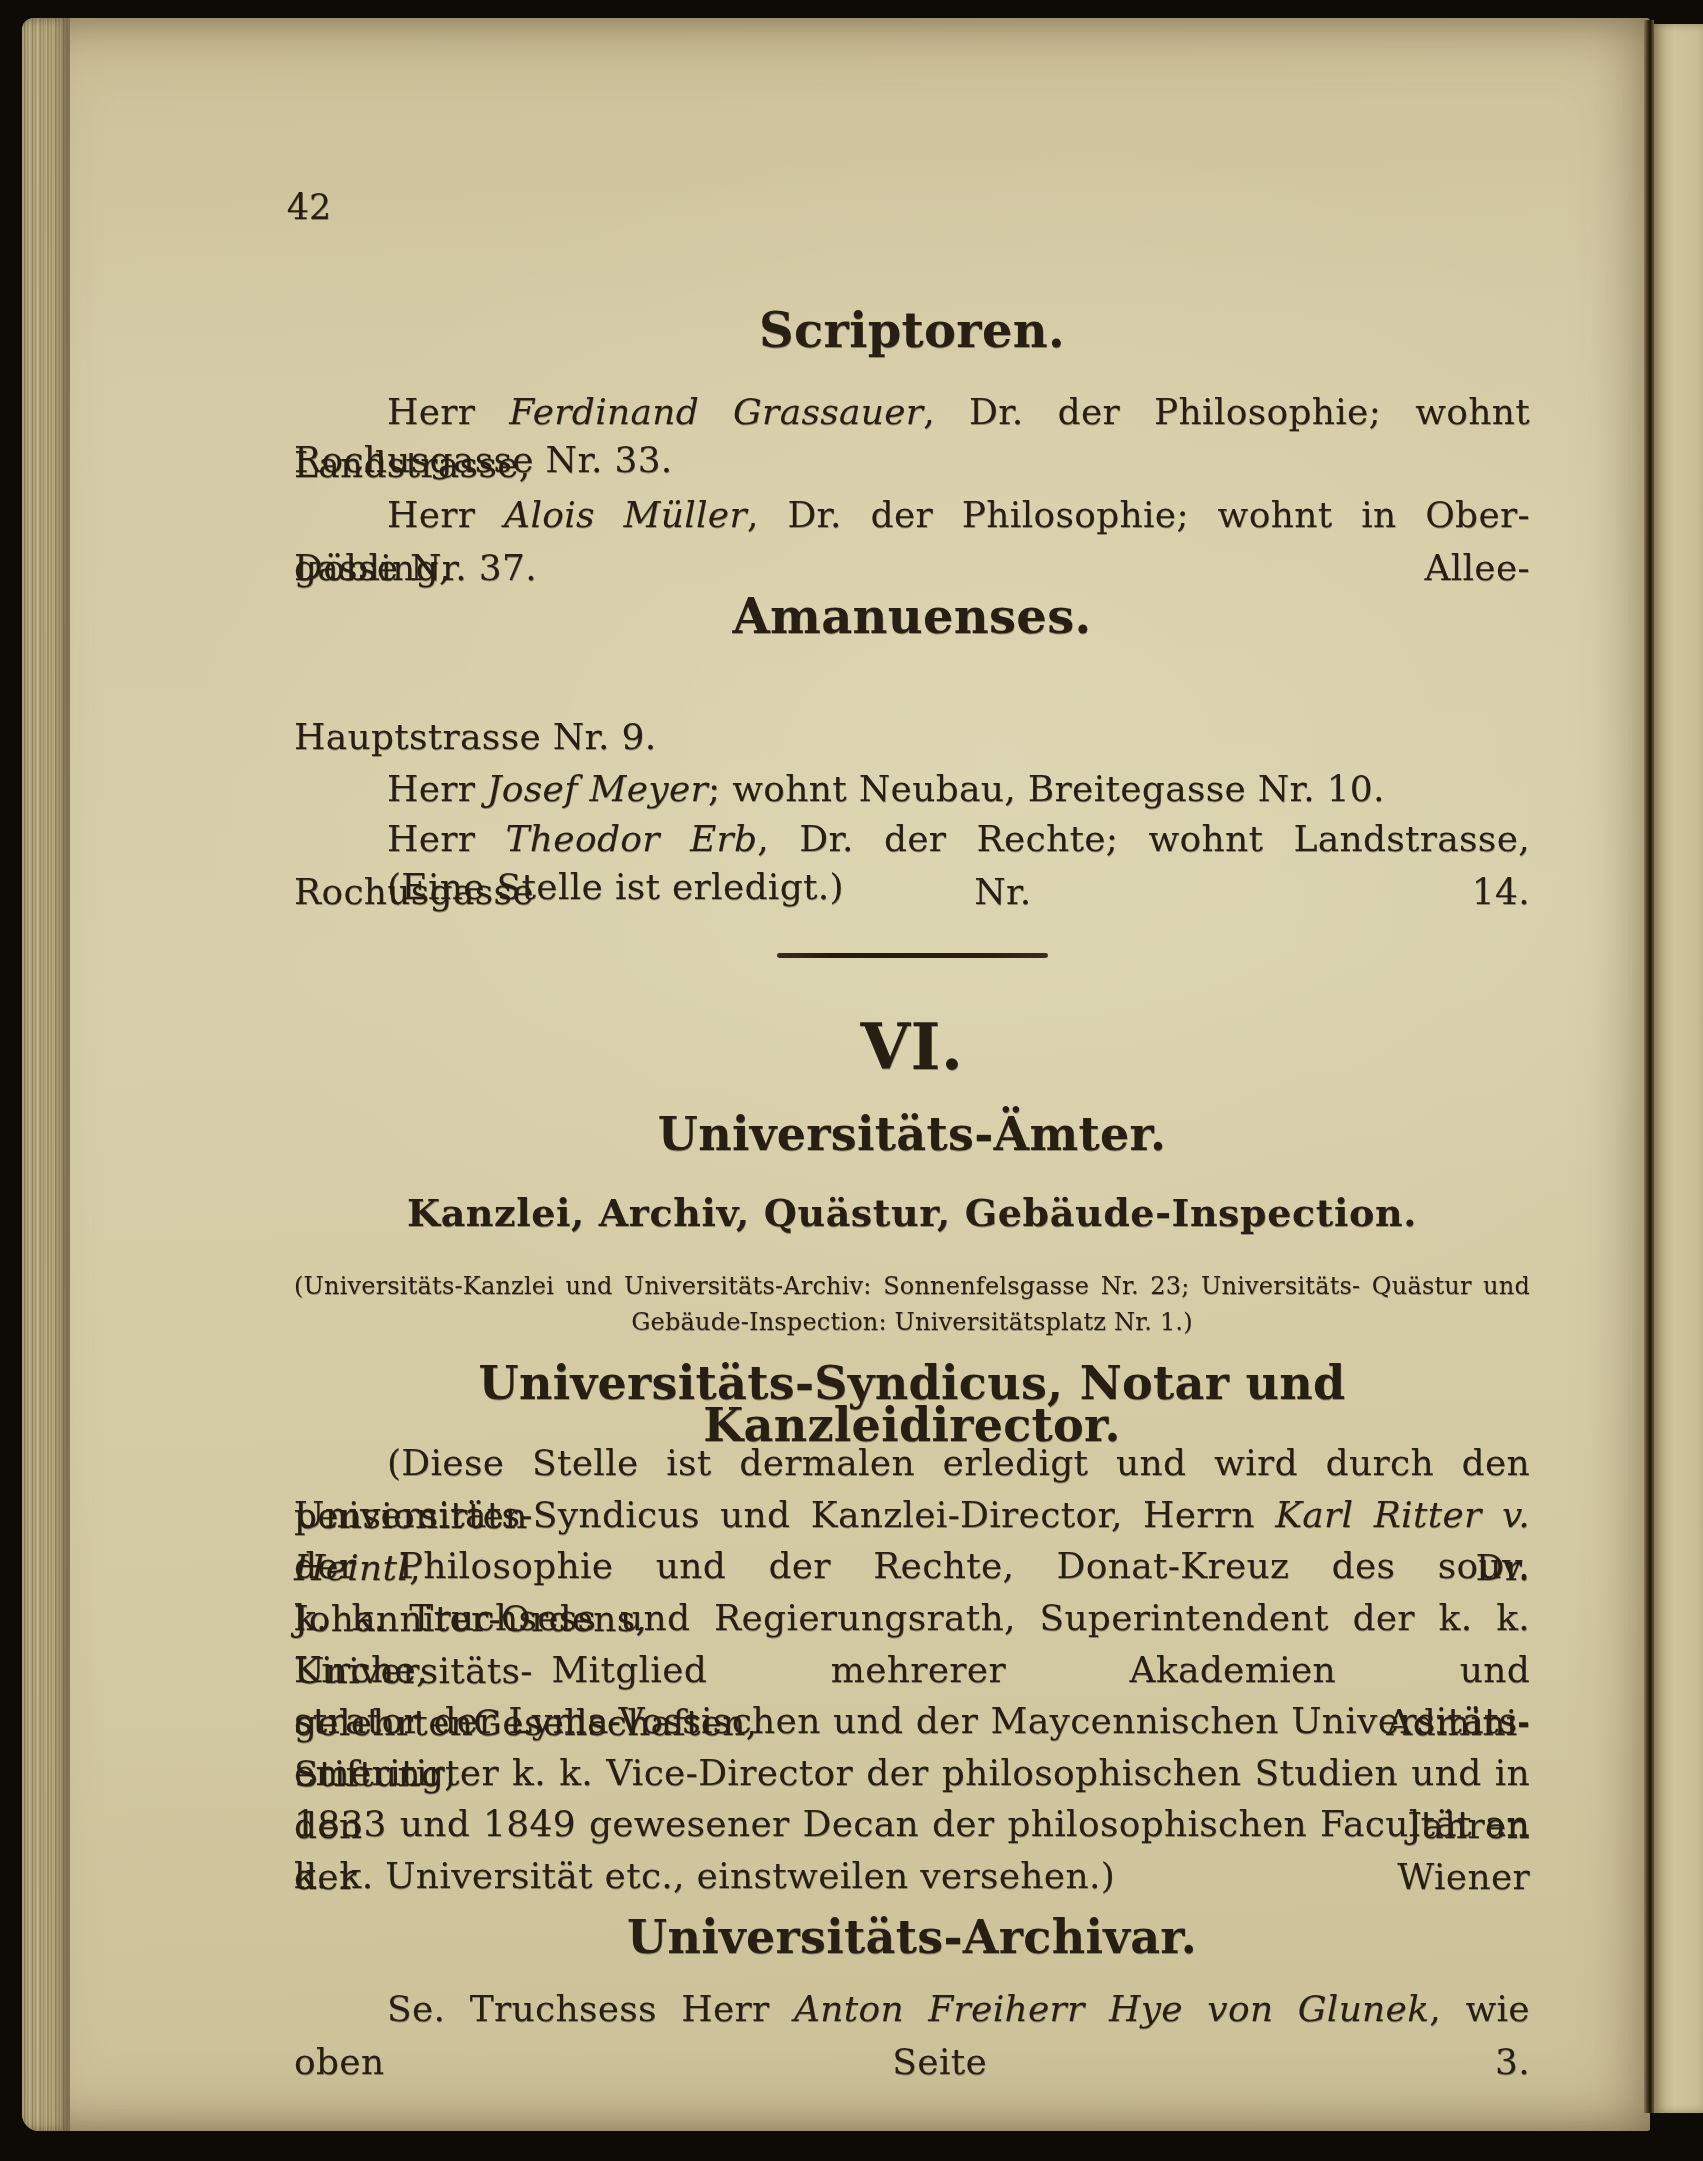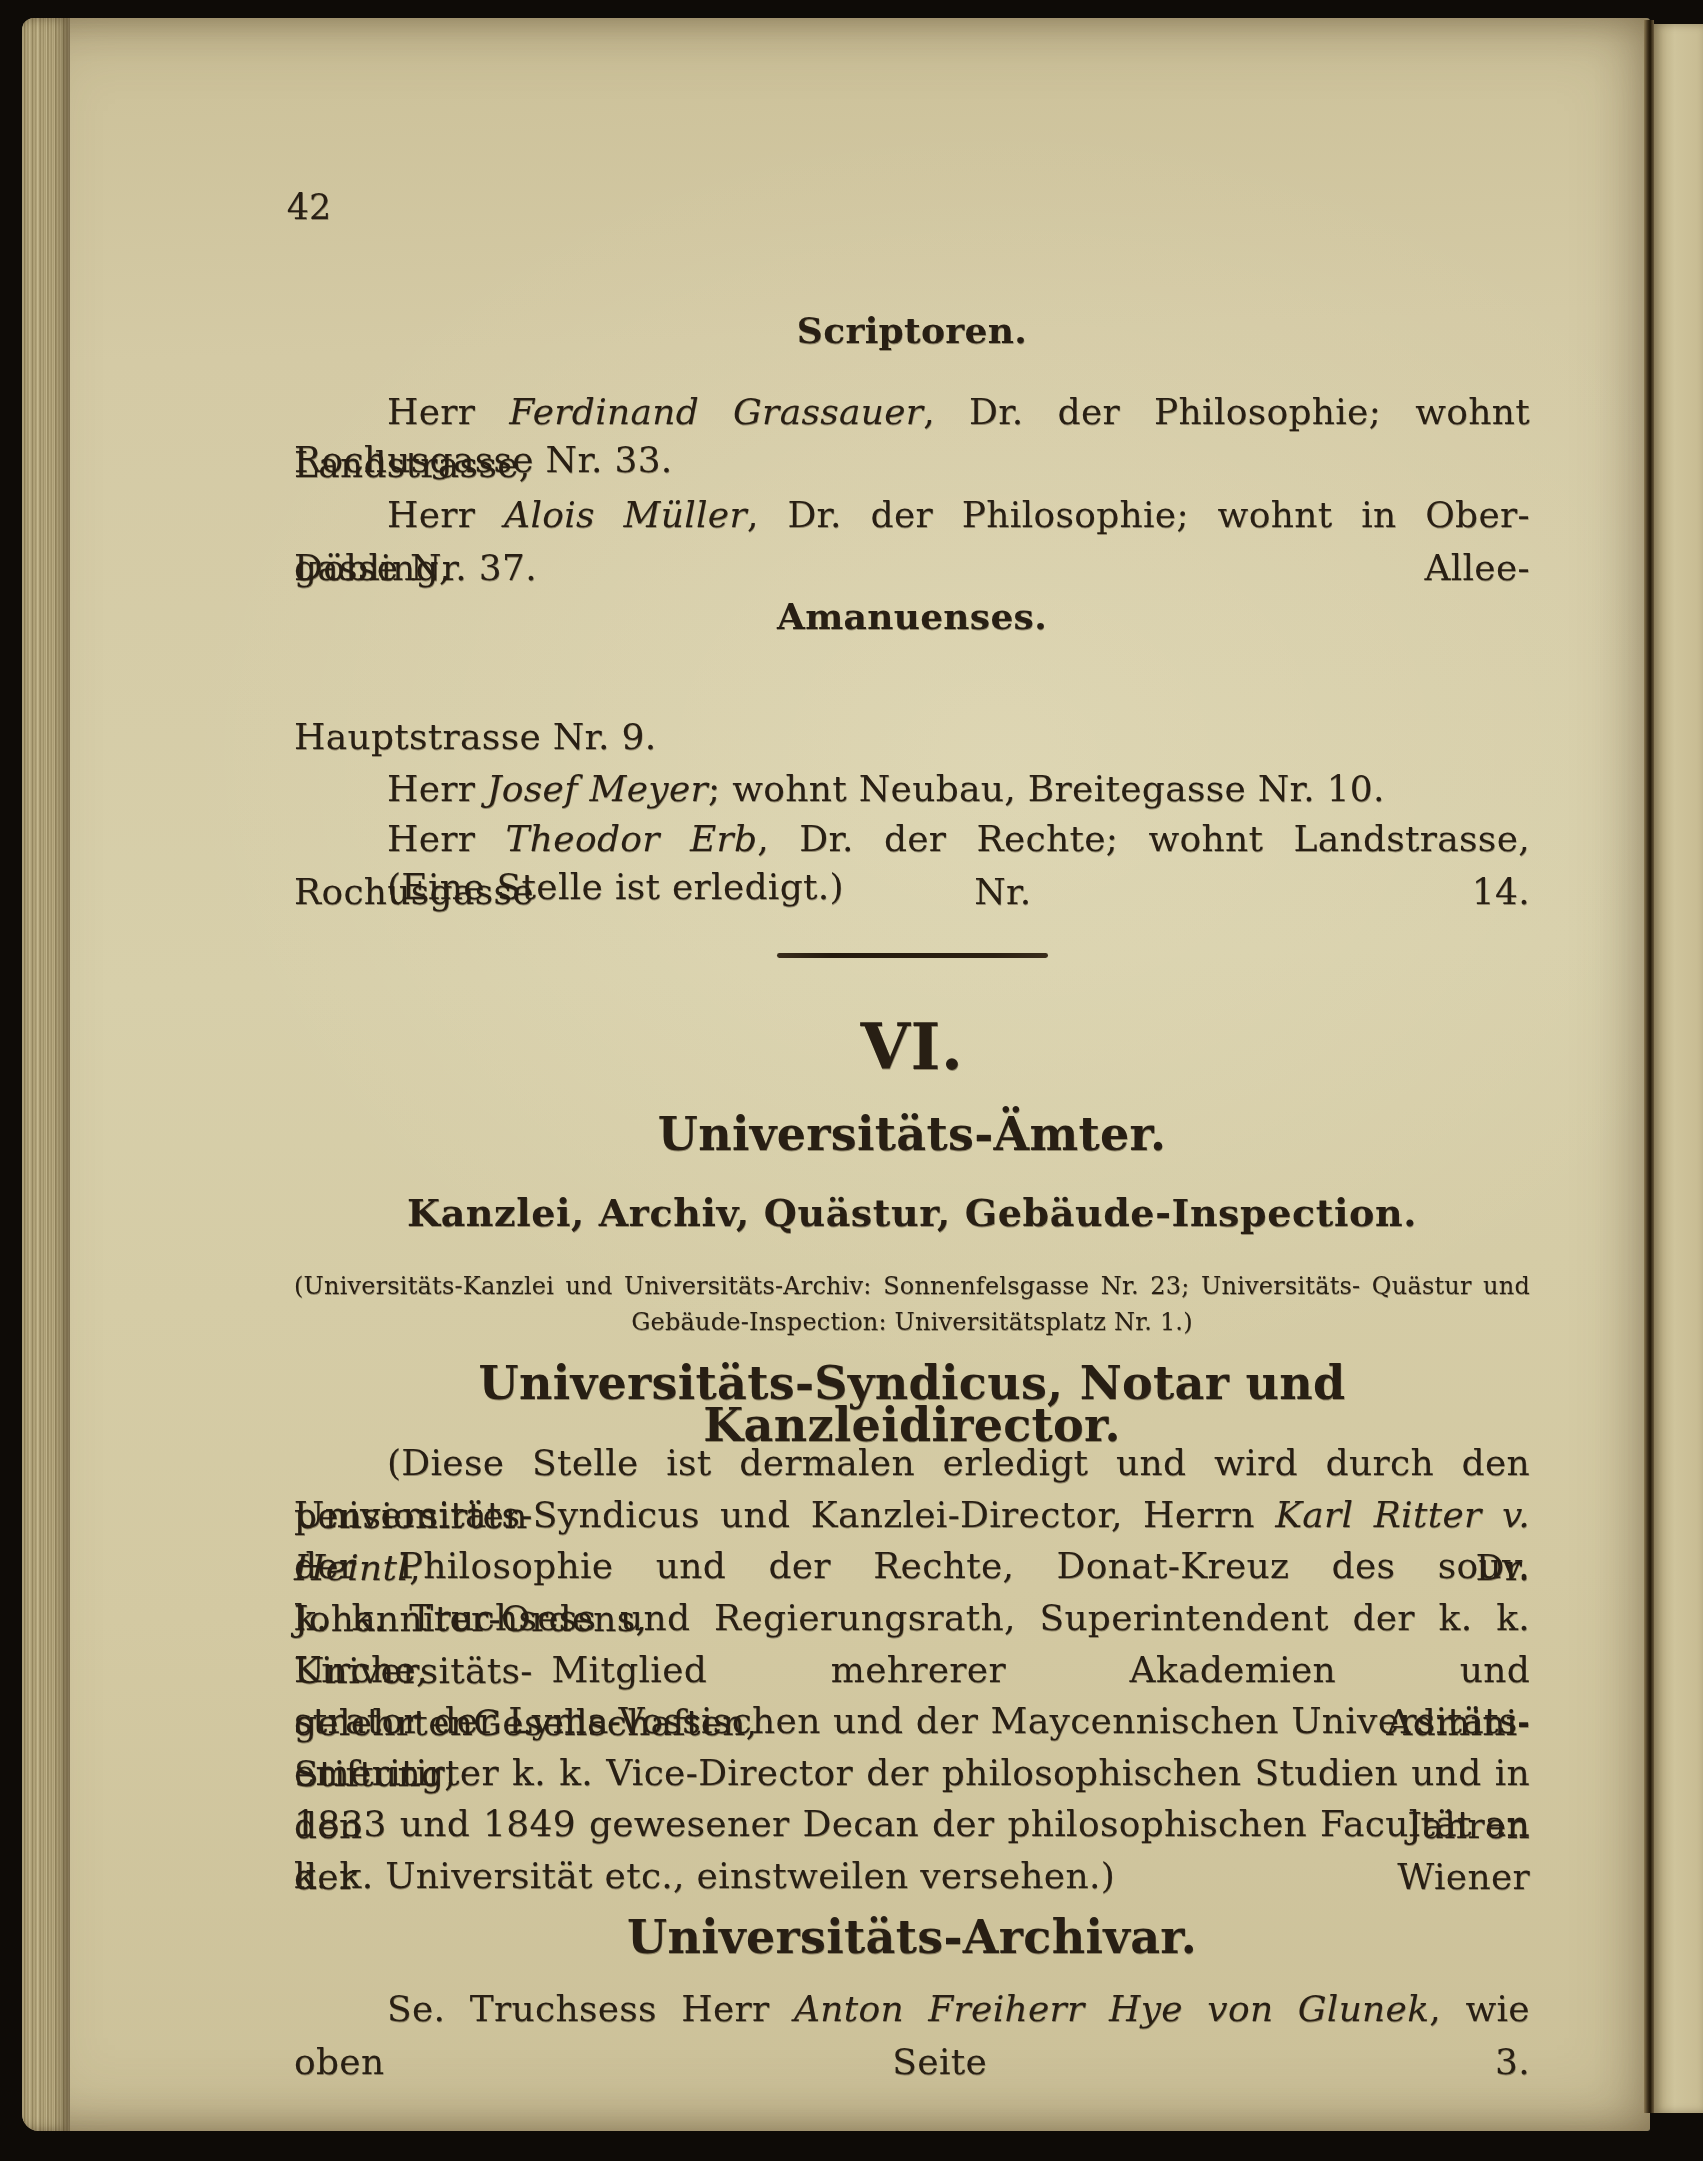--- a/index.html
+++ b/index.html
@@ -42,21 +42,21 @@
     position:absolute;left:294px;top:12px;width:1236px;height:2161px;
     color:#281f14;
     text-shadow:0.4px 0.5px 0.6px rgba(46,32,16,0.4);
   }
   .line{position:absolute;left:0;width:100%;font-size:36px;line-height:53px;letter-spacing:0.3px;white-space:normal;}
   .just{text-align:justify;text-align-last:justify;}
   .ind{text-indent:93px;}
   .ctr{text-align:center;}
   .it{font-style:italic;}
   .pageno{position:absolute;left:-7.2px;top:175px;font-size:35px;}
-  .h-small{font-size:36px;font-weight:bold;line-height:42px;}
+  .h-small{font-size:48px;font-weight:bold;line-height:42px;}
   .h-sect{font-size:46px;font-weight:bold;line-height:42px;}
   .h-kanzlei{font-size:38px;font-weight:bold;line-height:46px;letter-spacing:0.6px;}
   .h-chapnum{font-size:64px;font-weight:bold;line-height:58px;}
   .h-title{font-size:46px;font-weight:bold;line-height:54px;}
   .note{font-size:24px;line-height:35px;letter-spacing:0.2px;}
   .rule{
     position:absolute;top:941px;left:50%;width:271px;height:4.8px;margin-left:-135px;
     background:linear-gradient(90deg,#3a2d1c,#241a0e 20%,#2b2012 80%,#3a2d1c);
     border-radius:2.4px;
   }

